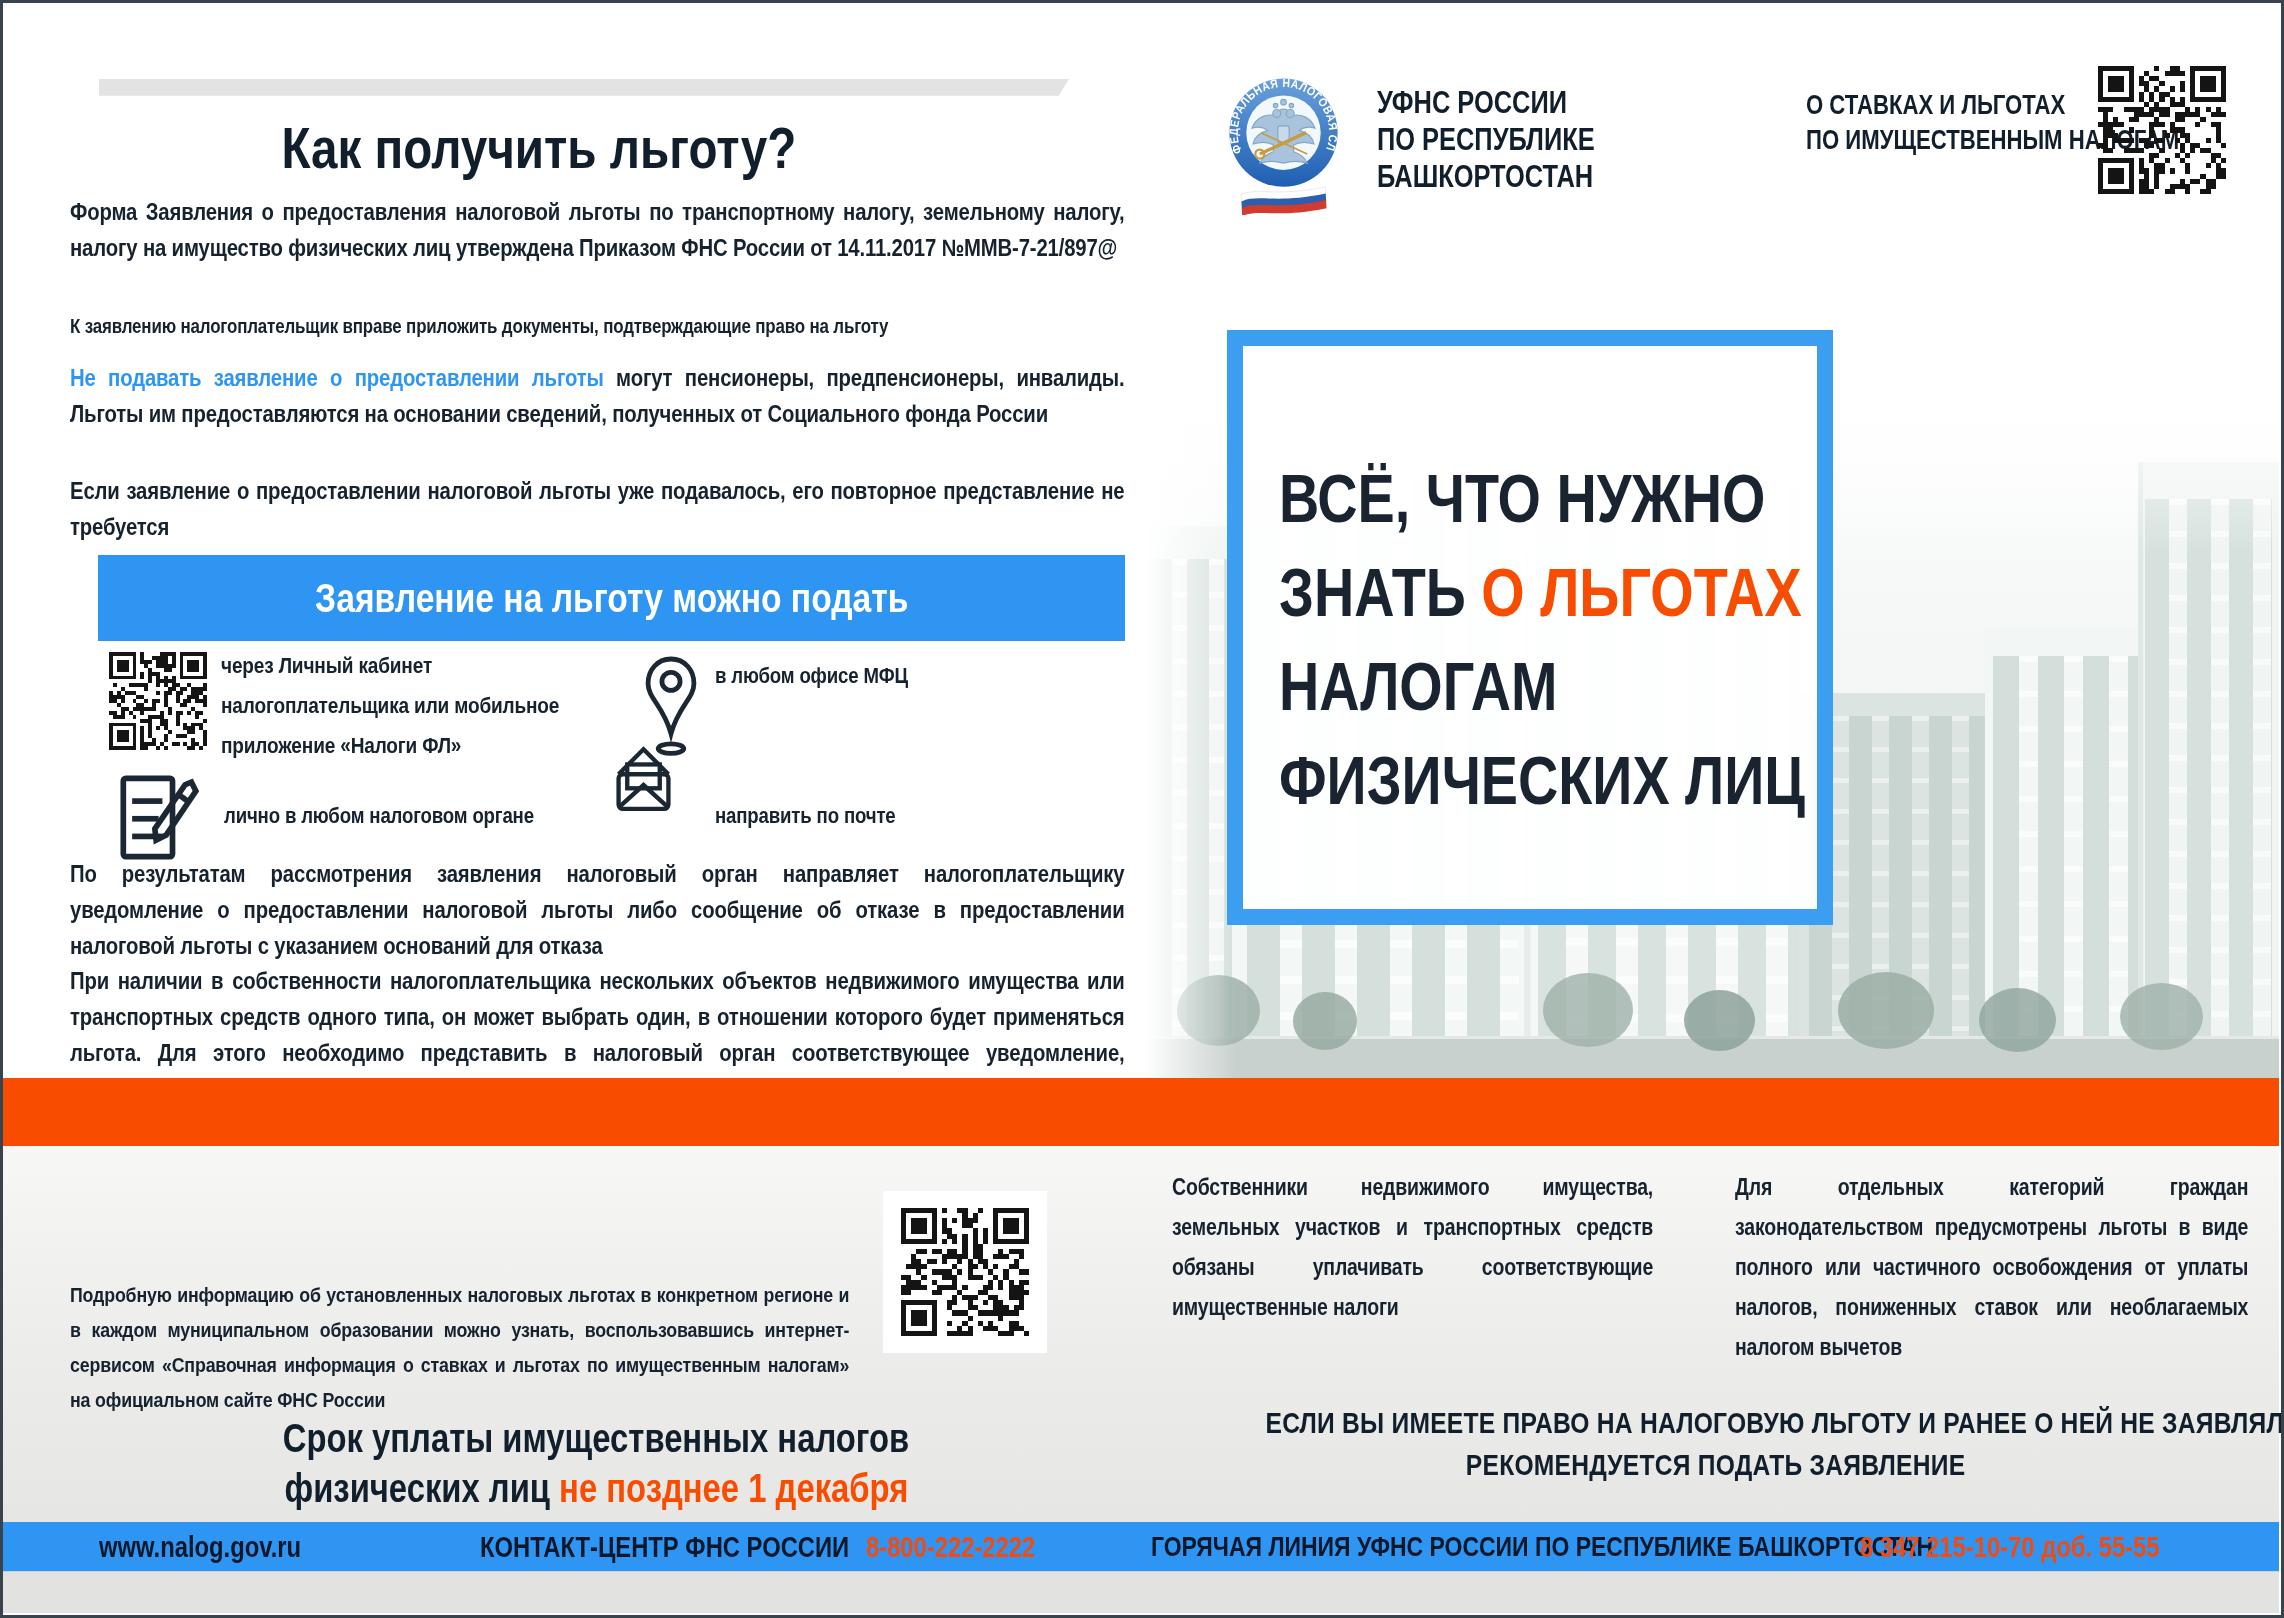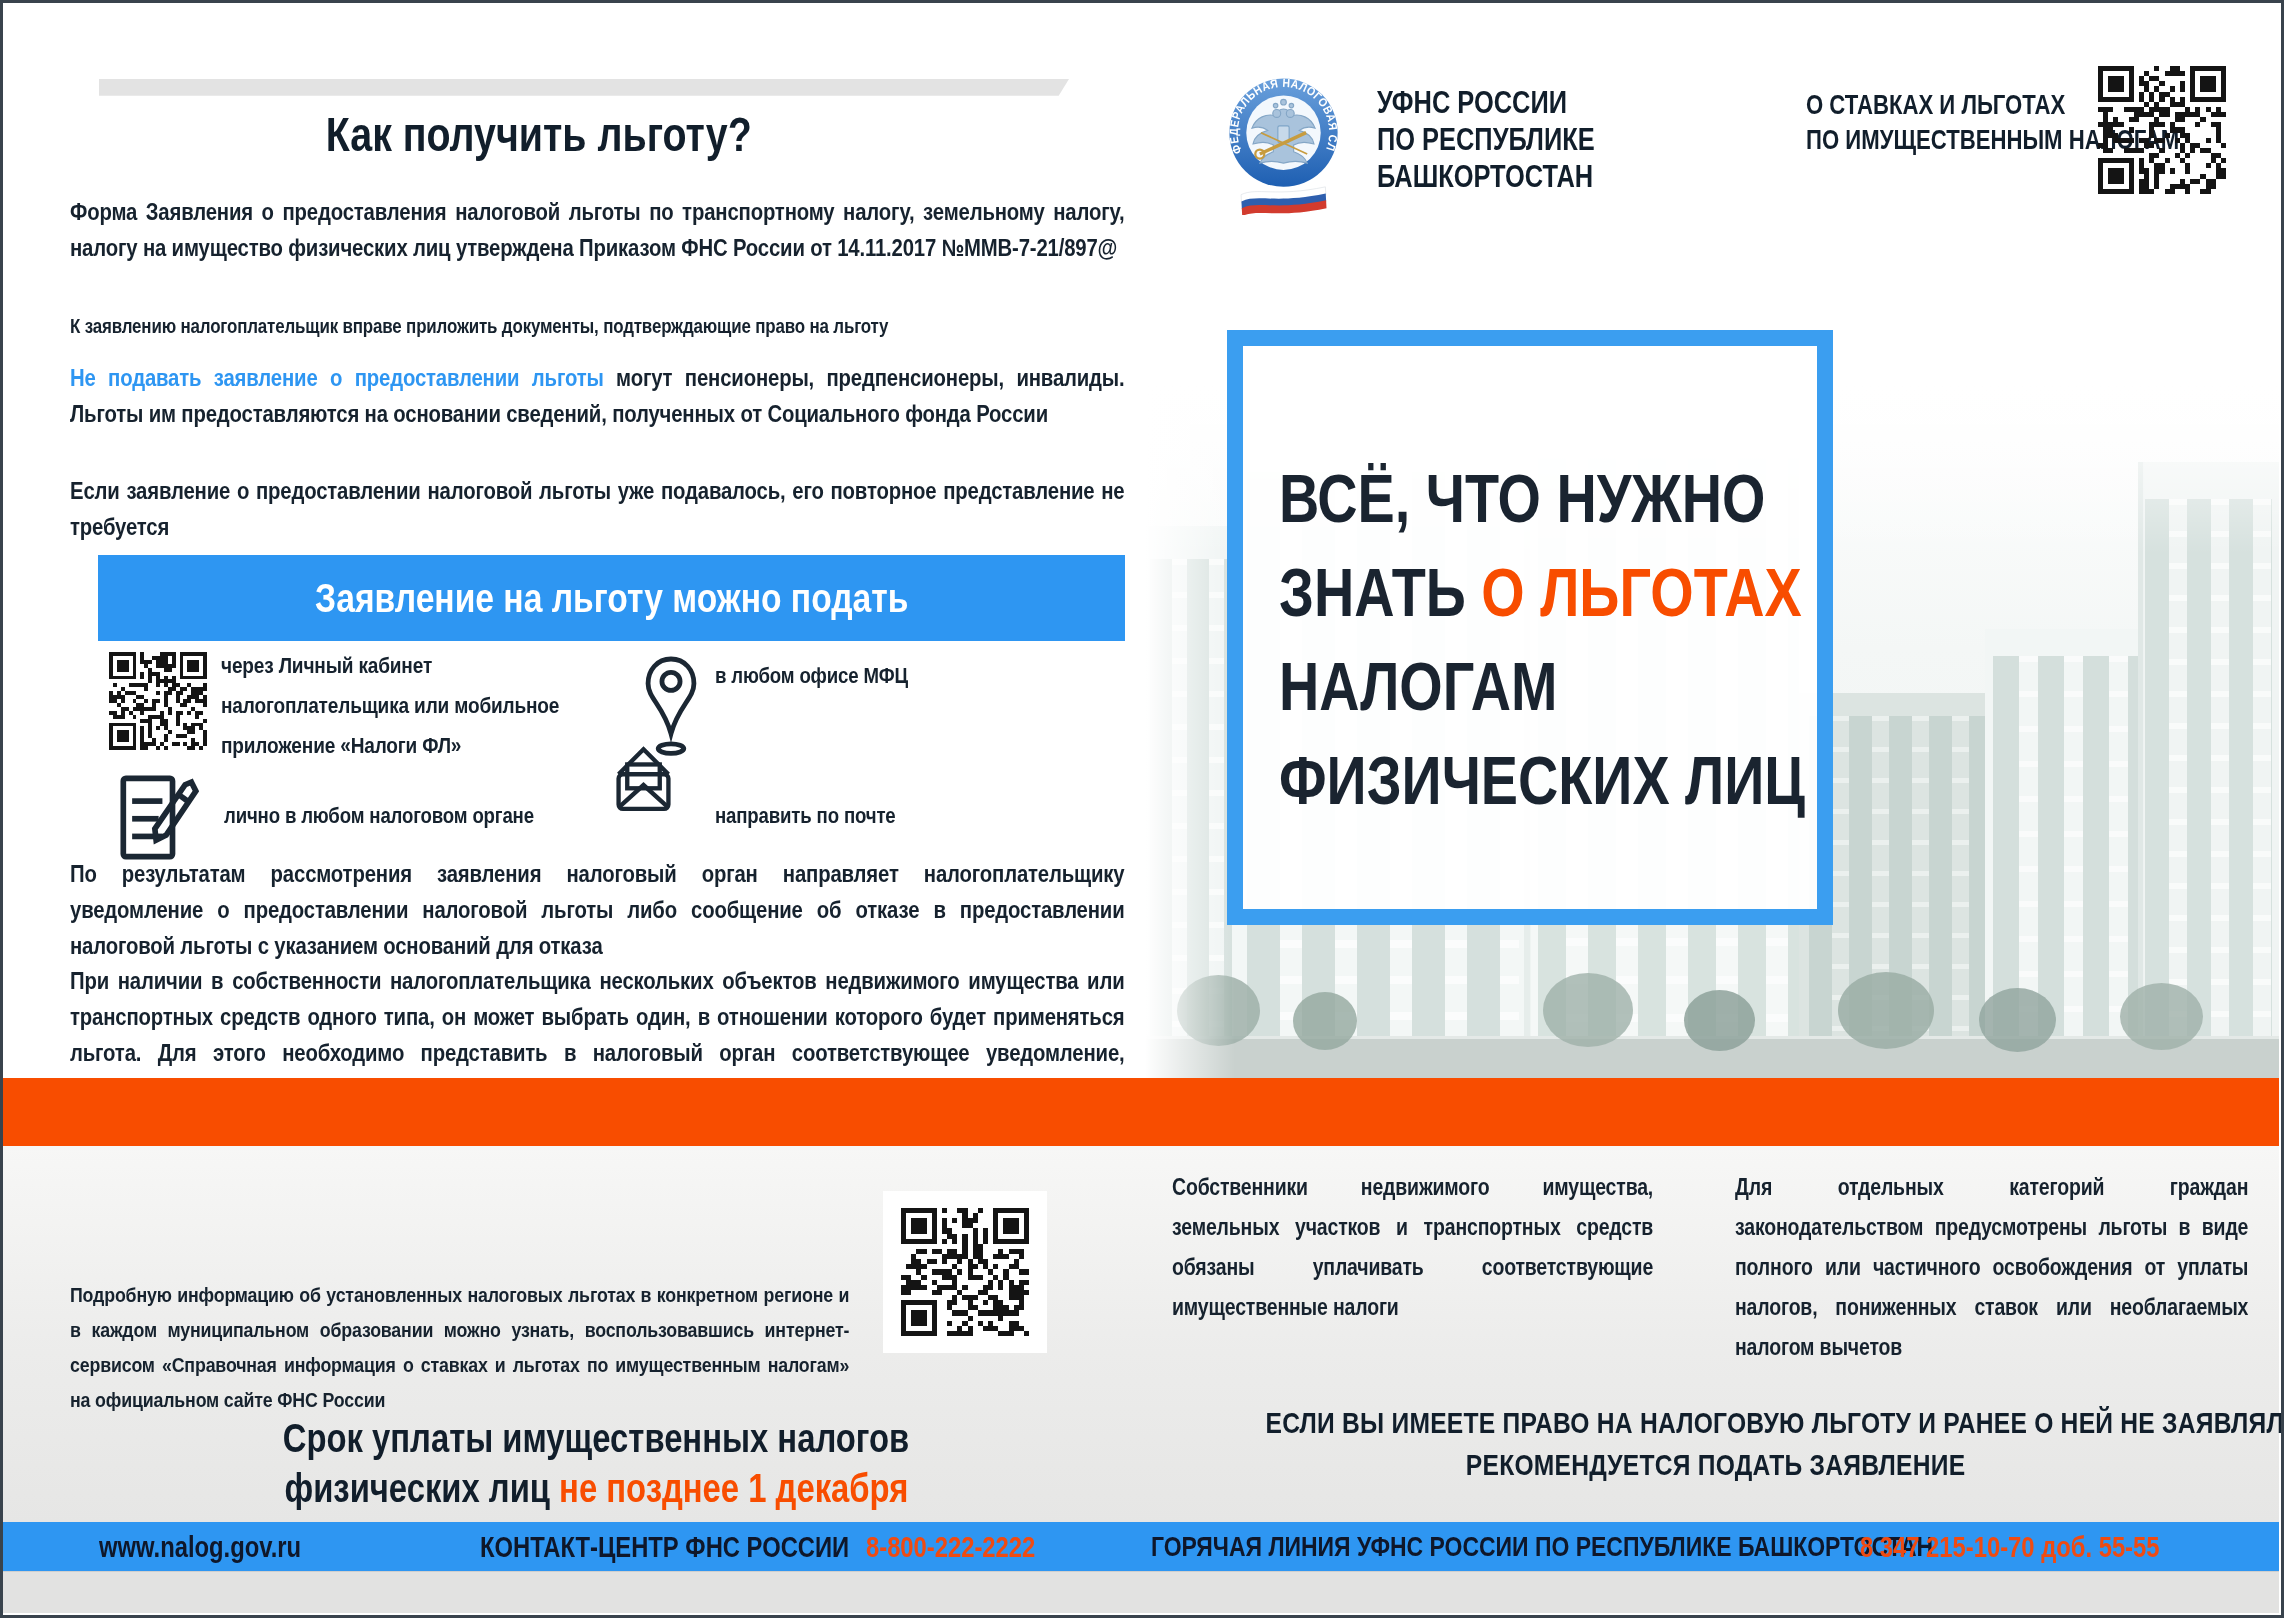--- a/index.html
+++ b/index.html
@@ -21,22 +21,22 @@
   .sqzc{display:inline-block;transform:scaleX(.82);transform-origin:50% 50%;white-space:nowrap;}
   .para{
     position:absolute;font-weight:700;color:var(--dark);
     text-align:justify;text-align-last:left;
     transform:scaleX(.847);transform-origin:0 0;
     letter-spacing:-0.2px;
   }
   
   .topbar{position:absolute;left:96px;top:76px;width:970px;height:16.7px;background:#E3E3E3;
     clip-path:polygon(0 0,100% 0,calc(100% - 10.3px) 100%,0 100%);}
-  .main-title{position:absolute;left:67px;top:99px;width:937px;text-align:center;
-    font-size:48px;line-height:65px;font-weight:800;color:#111E2B;}
+  .main-title{position:absolute;left:67px;top:112px;width:937px;text-align:center;
+    font-size:58px;line-height:65px;font-weight:800;color:#111E2B;}
   .banner{position:absolute;left:95px;top:552px;width:1027px;height:86px;background:var(--blue);
     display:flex;align-items:center;justify-content:center;}
   .banner-text{color:#fff;font-size:41px;font-weight:800;}
   .blue-lead{color:var(--blue);}
   .method-label{position:absolute;font-weight:700;color:var(--dark);
     transform:scaleX(.847);transform-origin:0 0;letter-spacing:-0.2px;}
   .icon-wrap{position:absolute;}
   .icon-wrap svg{width:100%;height:100%;display:block;}
   
   .orange-stripe{position:absolute;left:0;top:1075px;width:2276px;height:68px;background:var(--orange);}

